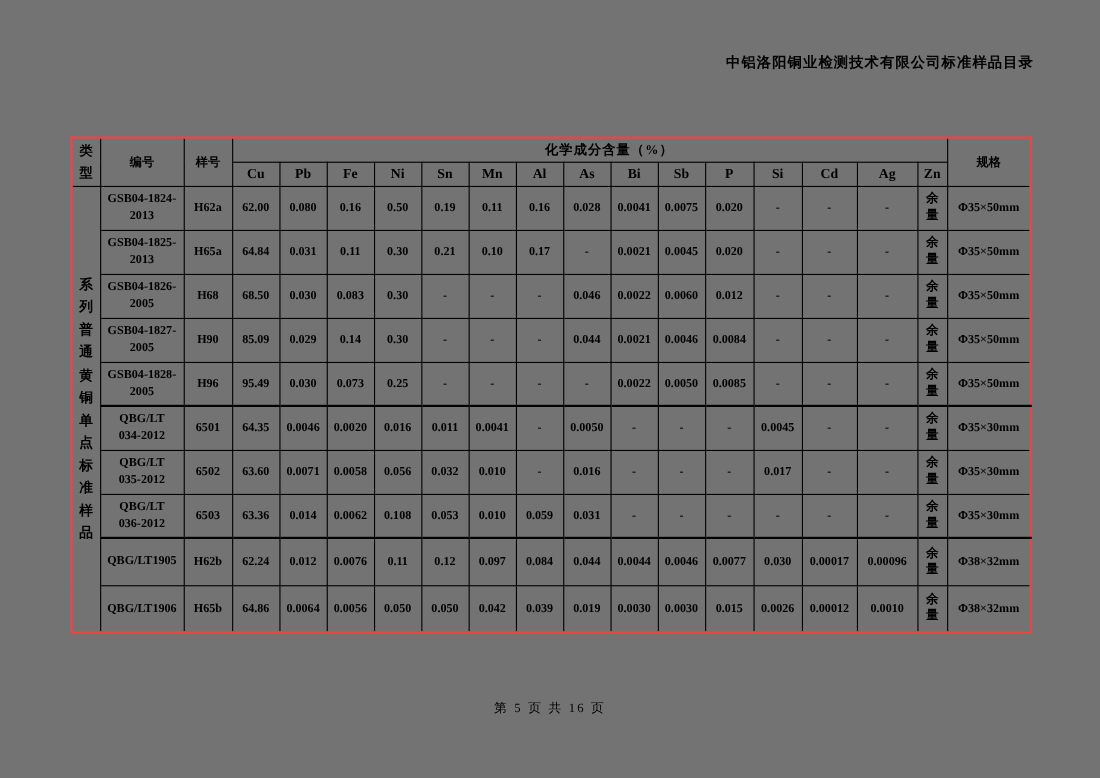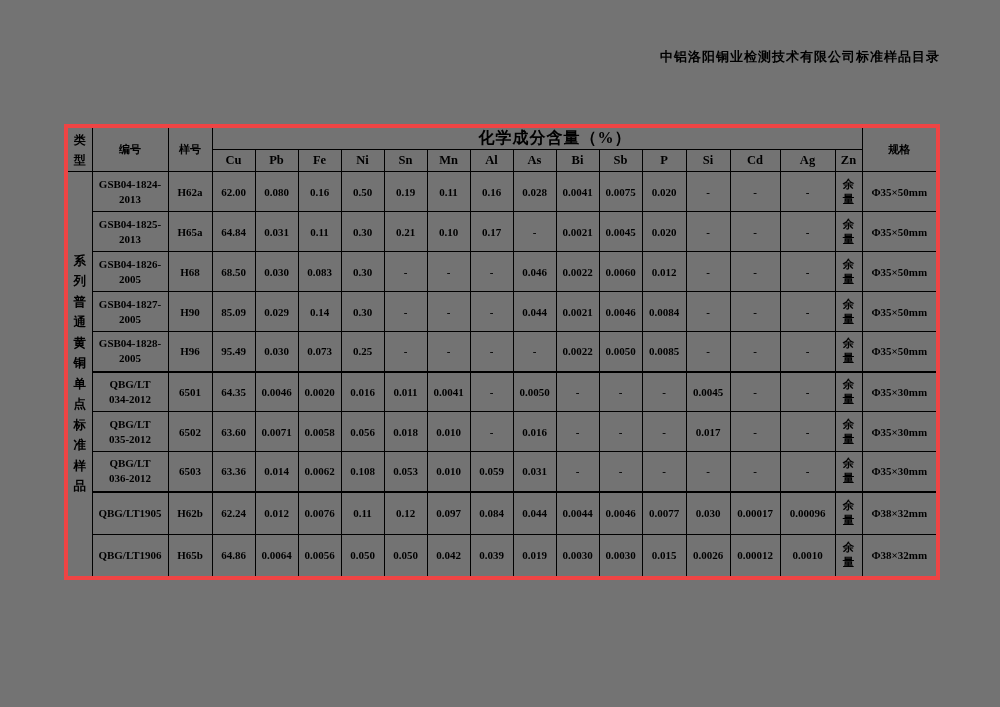--- a/index.html
+++ b/index.html
@@ -30,36 +30,36 @@
     text-align: center;
     font-size: 17px;
     font-weight: bold;
     letter-spacing: 1px;
   }
   .samples-table {
     position: absolute;
     left: 64px;
     top: 124px;
     border-collapse: collapse;
-    border: 4px solid #ef4444;
+    border: 2px solid #ef4444;
     table-layout: fixed;
     font-weight: bold;
   }
   .samples-table th, .samples-table td {
     border: 1px solid #000;
     text-align: center;
     vertical-align: middle;
     font-size: 11px;
     font-weight: bold;
     padding: 0 1px;
     overflow: hidden;
   }
   .samples-table thead tr { height: 22px; }
   .samples-table thead th.elem { font-size: 12.5px; }
-  .samples-table thead th.chem-span { font-size: 16px; letter-spacing: 1px; padding-left: 37px; }
+  .samples-table thead th.chem-span { font-size: 12px; letter-spacing: 1px; padding-left: 37px; }
   .samples-table tbody tr { height: 40px; }
   .samples-table tbody tr.tall { height: 43px; }
   .samples-table tbody tr.group-start td { border-top-width: 2px; }
   .type-head-stack, .vstack, .zn-stack {
     width: 14px;
     margin: 0 auto;
     word-break: break-all;
     text-align: center;
   }
   .type-head-stack { font-size: 12px; line-height: 20px; }
@@ -279,21 +279,21 @@
           <td class="spec-cell">Φ35×30mm</td>
         </tr>
         <tr>
           <td class="id-cell">QBG/LT
 035-2012</td>
           <td>6502</td>
           <td>63.60</td>
           <td>0.0071</td>
           <td>0.0058</td>
           <td>0.056</td>
-          <td>0.018</td>
+          <td>0.032</td>
           <td>0.010</td>
           <td>-</td>
           <td>0.016</td>
           <td>-</td>
           <td>-</td>
           <td>-</td>
           <td>0.017</td>
           <td>-</td>
           <td>-</td>
           <td class="zn-cell">
@@ -364,14 +364,15 @@
           <td>0.00012</td>
           <td>0.0010</td>
           <td class="zn-cell">
             <div class="zn-stack">余量</div>
           </td>
           <td class="spec-cell">Φ38×32mm</td>
         </tr>
       </tbody>
   </table>
 
+  <div class="doc-footer">第 5 页 共 16 页</div>
 
 </div>
 
 </body></html>

